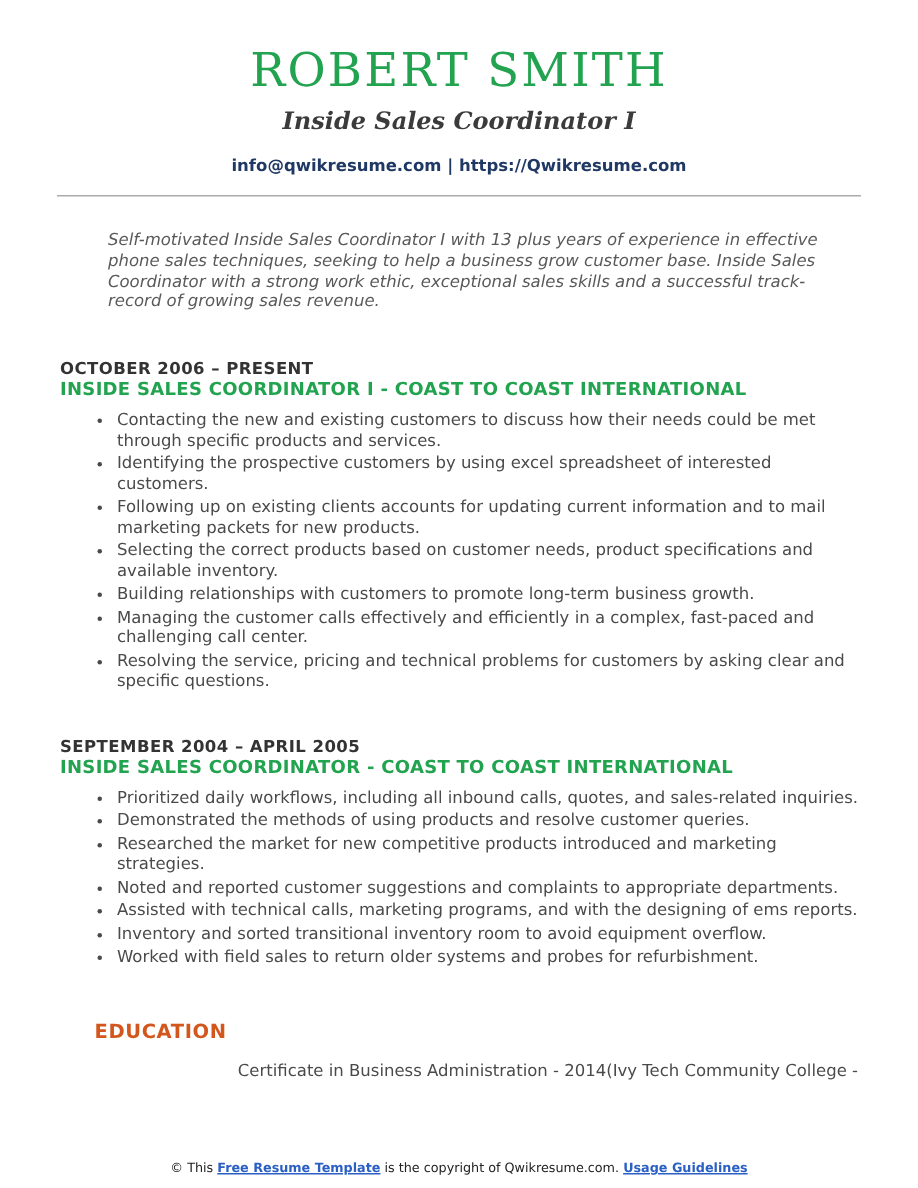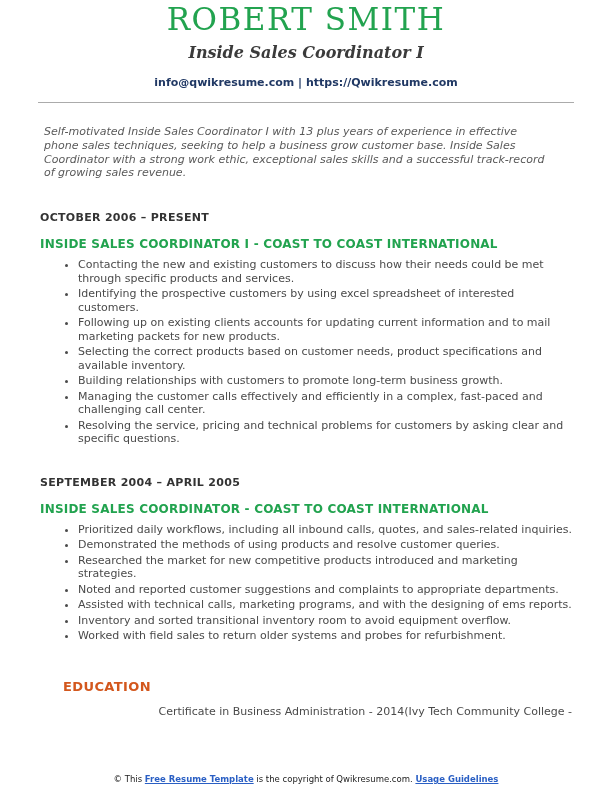--- a/index.html
+++ b/index.html
@@ -10,21 +10,21 @@
   .page {
     position: relative;
     width: 612px;
     height: 792px;
     margin: 0 auto;
     background: #ffffff;
     overflow: hidden;
     font-family: "DejaVu Sans", "Liberation Sans", sans-serif;
   }
   
-  .header { text-align: center; }
+  .header { padding-top: 28px; text-align: center; }
   .name {
     margin: 0;
     font-family: "DejaVu Serif", "Liberation Serif", serif;
     font-weight: 400;
     font-size: 31px;
     line-height: 38px;
     letter-spacing: 1.5px;
     color: #22a34f;
   }
   .job-title {
@@ -42,37 +42,37 @@
     font-weight: bold;
     color: #203864;
   }
   .rule {
     border: none;
     border-top: 1px solid #ababab;
     margin: 13px 38px 0 38px;
   }
   
   .summary {
-    margin: 22px 62px 0 44px;
+    margin: 22px 62px 0 72px;
     font-size: 11px;
     font-style: italic;
     line-height: 13.8px;
     color: #595959;
   }
   
   .job { margin: 31px 40px 0 40px; }
   .job + .job { margin-top: 30px; }
   .dates {
     font-size: 11px;
     font-weight: bold;
     letter-spacing: 0.3px;
     color: #333333;
   }
   .role {
-    margin-top: 13px;
+    margin-top: 0;
     font-size: 12px;
     font-weight: bold;
     letter-spacing: 0.2px;
     color: #22a34f;
   }
   .bullets {
     margin: 7px 0 0 0;
     padding: 0 0 0 38px;
     list-style: disc;
   }

